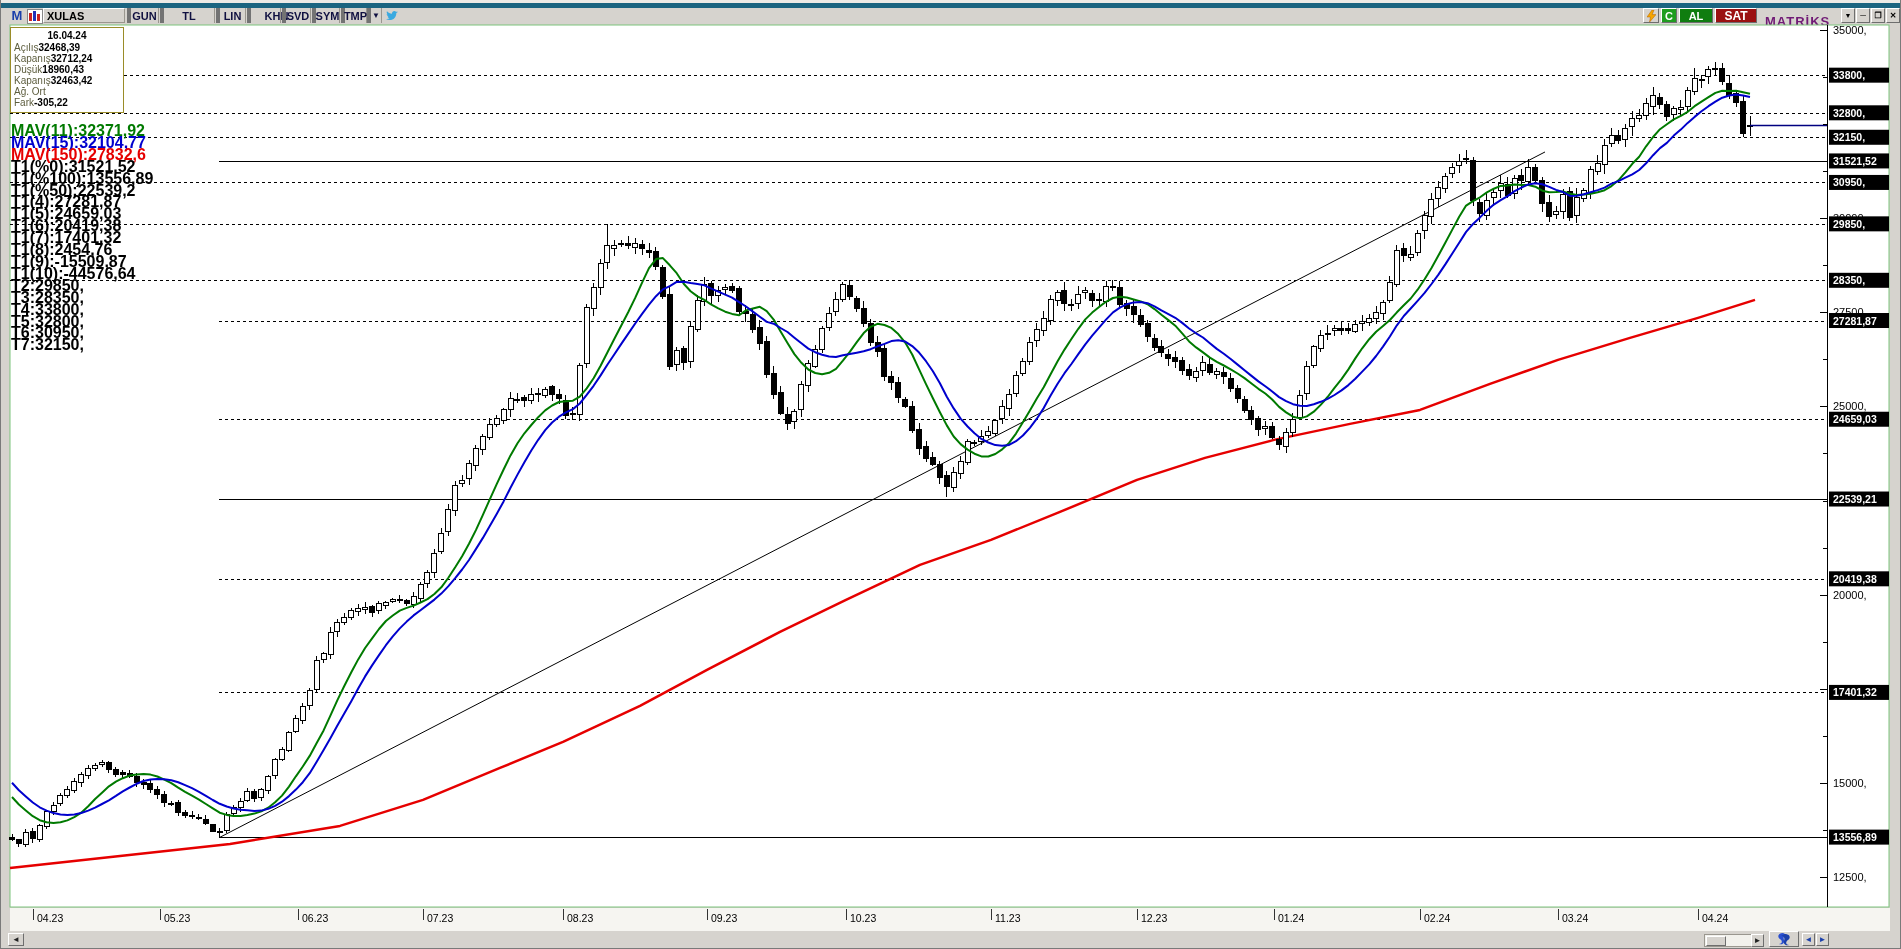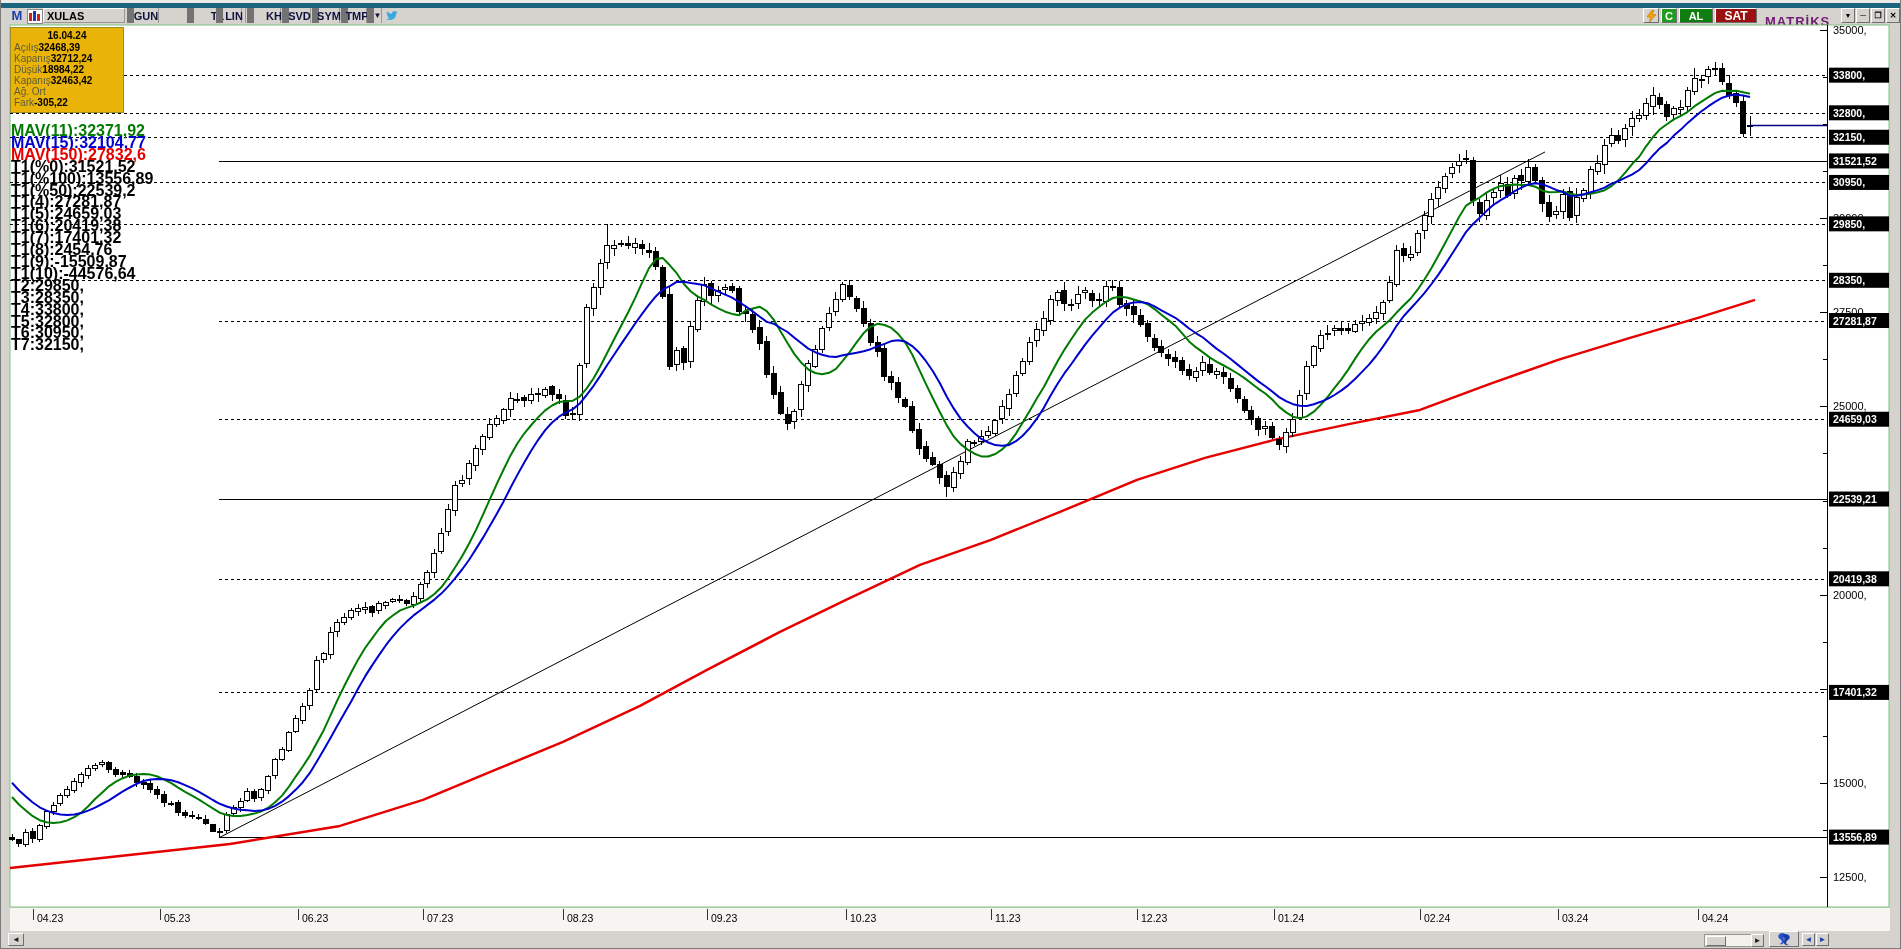--- a/index.html
+++ b/index.html
@@ -6,34 +6,34 @@
   .screen{position:relative;width:1901px;height:949px;background:#d6d3ce;overflow:hidden;
           font-family:"Liberation Sans",sans-serif;-webkit-font-smoothing:none;}
   .edge-l{position:absolute;left:0;top:0;width:1px;height:949px;background:#7a7a7a;}
   .edge-r{position:absolute;right:0;top:0;width:1px;height:949px;background:#7a7a7a;}
   .edge-b{position:absolute;left:0;bottom:0;width:1901px;height:1px;background:#7a7a7a;}
   .topstrip{position:absolute;left:1px;top:0;width:1899px;height:3px;background:#eceae6;}
   .tealband{position:absolute;left:1px;top:3px;width:1899px;height:5px;background:#1a6480;}
   .toolbar{position:absolute;left:1px;top:8px;width:1899px;height:16px;background:#d6d3ce;}
   .tb-item{position:absolute;top:0;height:15px;display:flex;align-items:center;justify-content:center;
            font-size:11px;font-weight:700;color:#101040;border-right:1px solid #9a978f;
-           border-left:7px solid #737373;box-sizing:border-box;padding:0 2px;}
+           border-left:4px solid #737373;box-sizing:border-box;padding:0 2px;}
   .logo-m{position:absolute;left:8px;top:0;width:16px;height:15px;color:#1b3faa;font-weight:900;
           font-size:13px;display:flex;align-items:center;justify-content:center;}
   .symbolfield{position:absolute;left:42px;top:0;width:82px;height:15px;border:1px solid #9a978f;
           border-top-color:#fff;border-left-color:#fff;background:#d6d3ce;display:flex;align-items:center;
           font-size:11px;font-weight:700;color:#000;padding-left:3px;box-sizing:border-box;}
   .mini-icon{position:absolute;left:26px;top:1px;width:14px;height:13px;background:#fff;border:1px solid #888;}
   .mini-icon i{position:absolute;width:3px;}
   .right-btn{position:absolute;top:0;height:15px;box-sizing:border-box;border:1px solid #fff;
           border-right-color:#6e6e6e;border-bottom-color:#6e6e6e;display:flex;align-items:center;
           justify-content:center;font-size:10px;font-weight:700;background:#d6d3ce;}
   .brand{position:absolute;top:0;height:26px;display:flex;align-items:center;font-size:13px;
          font-weight:800;color:#701a75;letter-spacing:1px;}
-  .infobox{position:absolute;left:10px;top:27px;width:114px;height:86px;background:#eab308;
+  .infobox{position:absolute;left:10px;top:27px;width:114px;height:86px;background:#ffffff;
            border:1px solid #9a8c28;box-sizing:border-box;font-size:10px;z-index:5;}
   .infobox .title{text-align:center;font-weight:700;color:#000;padding-top:2px;height:12px;}
   .inforow{display:flex;justify-content:flex-start;padding:0 3px;height:11px;line-height:11px;}
   .inforow .lbl{color:#5c5c3d;}
   .inforow .val{color:#000;font-weight:700;}
   .indlist{position:absolute;left:11px;top:125px;z-index:4;font-size:16px;line-height:11.9px;white-space:pre;font-weight:bold;}
   .indrow .nm{display:inline-block;min-width:57px;}
   .xlabels{position:absolute;left:10px;top:908px;width:1880px;height:23px;background:#f6f5f1;z-index:1;}
   .scrollstrip{position:absolute;left:1px;top:931px;width:1899px;height:17px;background:#d6d3ce;}
   .sbtn{position:absolute;box-sizing:border-box;background:#d6d3ce;border:1px solid #fff;
@@ -51,21 +51,21 @@
   <div class="toolbar">
     <div class="logo-m">M</div>
     <div class="mini-icon">
       <i style="left:1px;top:3px;height:8px;background:#cc2222;"></i>
       <i style="left:5px;top:1px;height:10px;background:#2233bb;"></i>
       <i style="left:9px;top:4px;height:7px;background:#cc2222;"></i>
     </div>
     <div class="symbolfield">XULAS</div>
     <div id="tb-buttons">
         <div class="tb-item" style="left: 126px; width: 32px;">GUN</div>
-        <div class="tb-item" style="left: 159px; width: 55px; margin-left: 27px;">TL</div>
+        <div class="tb-item" style="left: 159px; width: 55px;">TL</div>
         <div class="tb-item" style="left: 215px; width: 30px;">LIN</div>
         <div class="tb-item" style="left: 246px; width: 34px; padding-left: 24px;">KHN</div>
         <div class="tb-item" style="left: 281px; width: 29px;">SVD</div>
         <div class="tb-item" style="left: 311px; width: 28px;">SYM</div>
         <div class="tb-item" style="left: 340px; width: 26px;">TMP</div>
       </div>
     <div class="tb-item" style="left:366px;width:15px;font-size:8px;">▼</div>
     <div class="tb-item" style="left:382px;width:18px;border:none;">
       <svg width="14" height="12" viewBox="0 0 14 12">
           <path d="M13 2.2c-.4.2-.9.4-1.4.4.5-.3.9-.8 1-1.4-.5.3-1 .5-1.6.6C10.6 1.3 10 1 9.3 1 8 1 7 2 7 3.3c0 .2 0 .4.1.5C5 3.7 3.2 2.8 2 1.3c-.2.4-.3.8-.3 1.2 0 .8.4 1.5 1 1.9-.4 0-.7-.1-1-.3 0 1.1.8 2.1 1.9 2.3-.2.1-.4.1-.6.1h-.4c.3.9 1.1 1.6 2.1 1.6-.8.6-1.8 1-2.9 1H1c1 .7 2.3 1 3.6 1 4.3 0 6.7-3.6 6.7-6.7v-.3c.5-.3.9-.7 1.2-1.2z" fill="#3aa9e0"></path>
@@ -719,21 +719,21 @@
         <div class="inforow">
           <span class="lbl">Açılış</span>
           <span class="val">32468,39</span>
         </div>
         <div class="inforow">
           <span class="lbl">Kapanış</span>
           <span class="val">32712,24</span>
         </div>
         <div class="inforow">
           <span class="lbl">Düşük</span>
-          <span class="val">18984,22</span>
+          <span class="val">18960,43</span>
         </div>
         <div class="inforow">
           <span class="lbl">Kapanış</span>
           <span class="val">32463,42</span>
         </div>
         <div class="inforow">
           <span class="lbl">Ağ. Ort</span>
           <span class="val"></span>
         </div>
         <div class="inforow">

